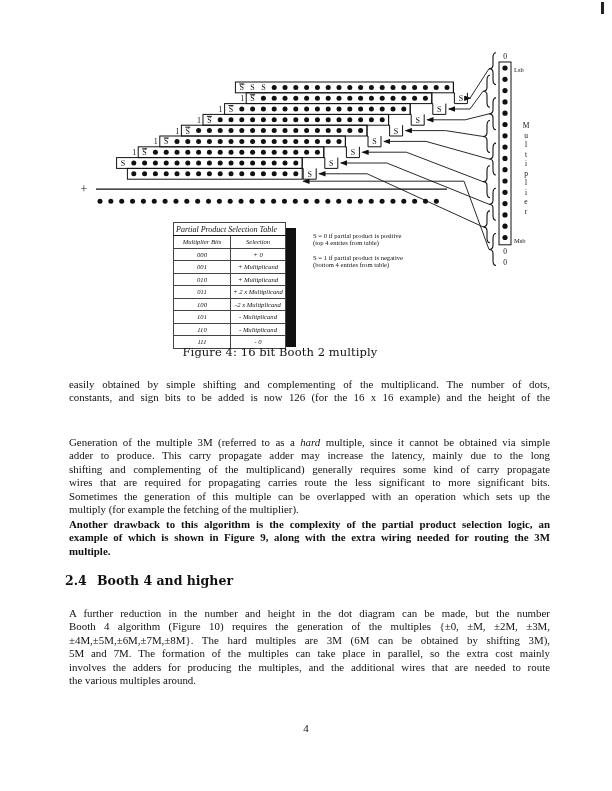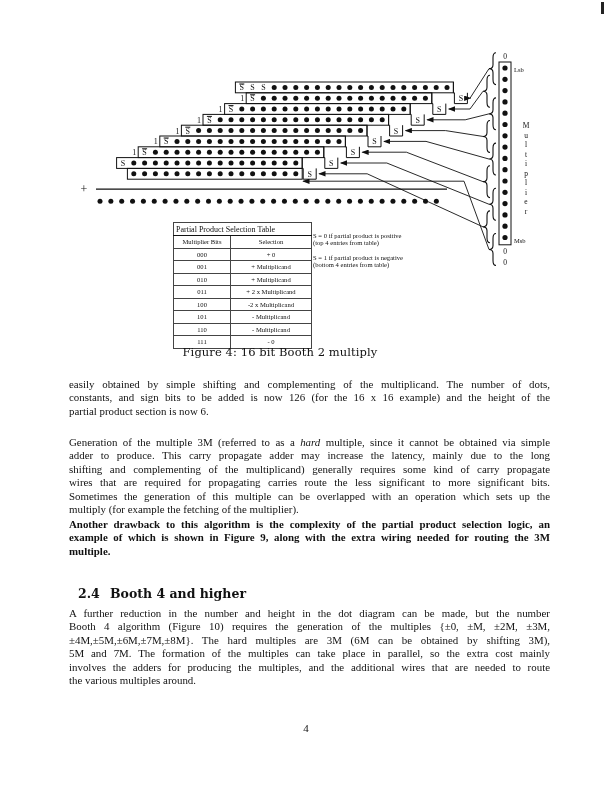--- a/index.html
+++ b/index.html
@@ -8,29 +8,29 @@
   .corner-mark { position: absolute; left: 601px; top: 2px; width: 3px; height: 12px; background: #222; }
   #figure { position: absolute; left: 0; top: 0; width: 612px; height: 345px; }
   .caption { position: absolute; left: 0; width: 560px; top: 345px; text-align: center;
              font-family: "DejaVu Serif", serif; font-size: 11.5px; letter-spacing: 0.1px; }
   .para { position: absolute; left: 65px; width: 481px; font-size: 10.9px; line-height: 13.4px;
           text-align: justify; font-family: "Liberation Serif", "DejaVu Serif", serif; margin: 4px; }
   .para .ln { display: block; text-align-last: justify; white-space: nowrap; }
   .para .ln.last { text-align-last: left; }
   .para em { font-style: italic; }
   .section-title { position: absolute; left: 65px; top: 573px; font-size: 12.5px; font-weight: bold;
-                   font-family: "DejaVu Serif", serif; margin: 13px; }
+                   font-family: "DejaVu Serif", serif; margin: 0; }
   .section-title .num { display: inline-block; width: 32px; }
   .page-number { position: absolute; left: 0; width: 612px; top: 722px; text-align: center; font-size: 11px;
                  font-family: "Liberation Serif", serif; }
   
   .pp-table-wrap { position: absolute; left: 173px; top: 222px; }
   .pp-shadow { position: absolute; left: 6px; top: 6px; width: 117px; height: 119px; background: #111; }
-  table.pp { position: relative; border-collapse: collapse; background: #fff; width: 139px;
-             font-family: "Liberation Serif", serif; font-size: 6.6px; border: 1px solid #111; }
+  table.pp { position: relative; border-collapse: collapse; background: #fff; width: 113px;
+             font-family: "Liberation Serif", serif; font-size: 6.6px; border: 1px solid #111; font-style: italic; }
   table.pp td, table.pp th { border: 1px solid #444; padding: 0; height: 11.5px; text-align: center; font-weight: normal; }
   table.pp .title { text-align: left; font-size: 8px; padding-left: 2px; height: 12px; border-bottom: 1px solid #111; }
   table.pp .col1 { width: 56px; }
   .notes { position: absolute; left: 313px; top: 232px; font-family: "Liberation Serif", serif; font-size: 6.6px; line-height: 7.4px; }
   .notes p { margin: 0 0 7px 0; }
 </style>
 </head>
 <body>
 
 <div class="corner-mark"></div>
@@ -398,21 +398,20 @@
     <span>S = 1 if partial product is negative</span><br>
     <span>(bottom 4 entries from table)</span>
   </p>
 </div>
 
 <div class="caption">Figure 4: 16 bit Booth 2 multiply</div>
 
 <div class="para" style="top:374px;">
   <span class="ln">easily obtained by simple shifting and complementing of the multiplicand.  The number of dots,</span>
   <span class="ln">constants, and sign bits to be added is now 126 (for the 16 x 16 example) and the height of the</span>
-  <span class="ln last">partial product section is now 6.</span>
 </div>
 
 <div class="para" style="top:432px;">
   <span class="ln"><span>Generation of the multiple 3M (referred to as a </span><em>hard</em><span> multiple, since it cannot be obtained via simple</span></span>
   <span class="ln">adder to produce.  This carry propagate adder may increase the latency, mainly due to the long</span>
   <span class="ln">shifting and complementing of the multiplicand) generally requires some kind of carry propagate</span>
   <span class="ln">wires that are required for propagating carries route the less significant to more significant bits.</span>
   <span class="ln">Sometimes the generation of this multiple can be overlapped with an operation which sets up the</span>
   <span class="ln last">multiply (for example the fetching of the multiplier).</span>
 </div>

